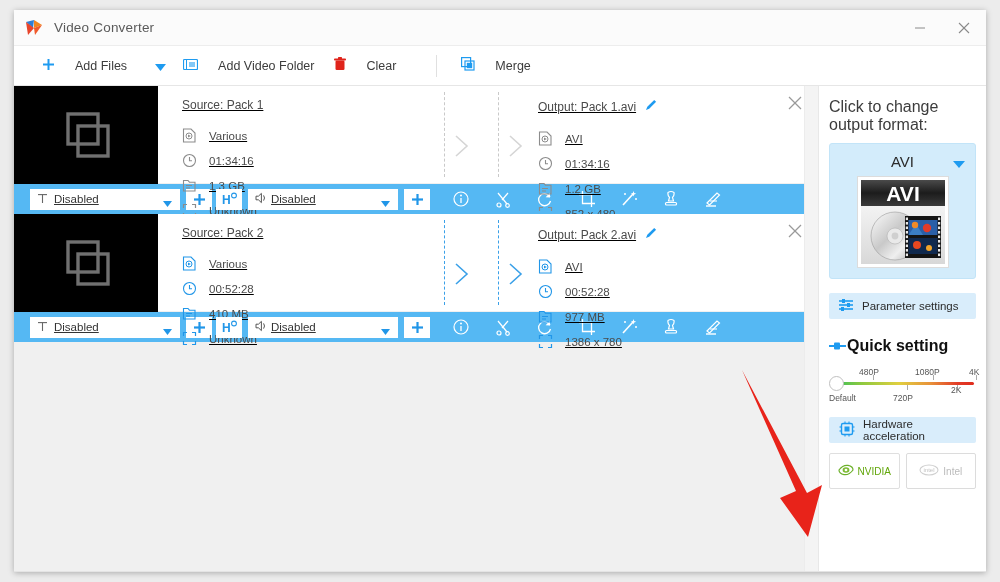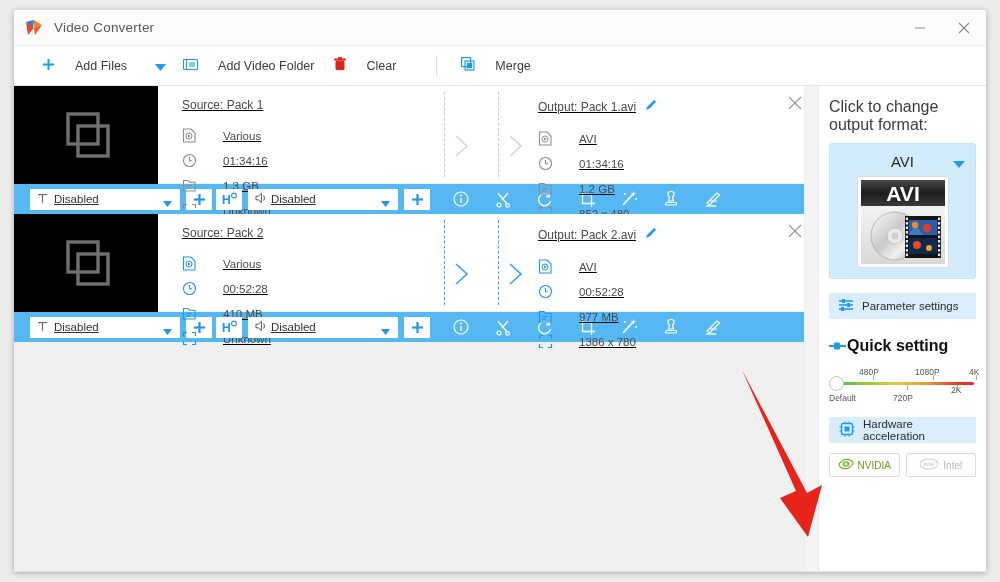--- a/index.html
+++ b/index.html
@@ -66,21 +66,21 @@
     width: 144px; height: 98px; background: #000;
     display: flex; align-items: center; justify-content: center; flex: none;
   }
   .details { flex: 1; display: flex; position: relative; }
   .pane { position: relative; padding: 12px 0 0 24px; text-decoration: underline; }
   .pane.src { width: 290px; }
   .pane.out { width: 300px; margin-left: 66px; }
   .pane-title { font-size: 12px; color: #4a4a4a; display: flex; align-items: center; gap: 8px; }
   .meta { margin-top: 11px; display: flex; flex-wrap: wrap; }
   .meta-item {
-    width: 150px; display: flex; align-items: center; gap: 26px;
+    width: 150px; display: flex; align-items: center; gap: 12px;
     font-size: 11.5px; color: #4a4a4a; height: 25px;
   }
   .meta-ico { width: 15px; height: 15px; flex: none; display: block; }
 
   .dash {
     position: absolute; top: 6px; bottom: 6px; width: 0;
     border-left: 1px dashed #c9c9c9;
   }
   .dash.blue { border-left: 1px dashed #3aa0e8; }
   .chev { position: absolute; width: 16px; height: 24px; }
@@ -158,21 +158,21 @@
     border-radius: 2px;
   }
   .knob {
     position: absolute; left: 0px; top: 9px; width: 15px; height: 15px;
     border-radius: 50%; background: #fff; border: 1px solid #c0c0c0;
   }
   .tick { position: absolute; width: 1px; height: 5px; background: #aaa; }
   .slbl { position: absolute; font-size: 8.5px; color: #555; white-space: nowrap; }
   .hwbtns { margin-top: 10px; display: flex; gap: 6px; }
   .hwb {
-    flex: 1; height: 24px; border: 1px solid #dcdcdc; border-radius: 2px;
+    flex: 1; height: 36px; border: 1px solid #dcdcdc; border-radius: 2px;
     display: flex; align-items: center; justify-content: center; gap: 4px;
     font-size: 10px;
   }
   .hwb.on { color: #62a60a; border-color: #dfdfdf; }
   .hwb.off { color: #bbb; }
 
   
   .bottom {
     height: 60px; background: #f7f7f7; border-top: 1px solid #e4e4e4;
     display: flex; align-items: center; position: relative;

